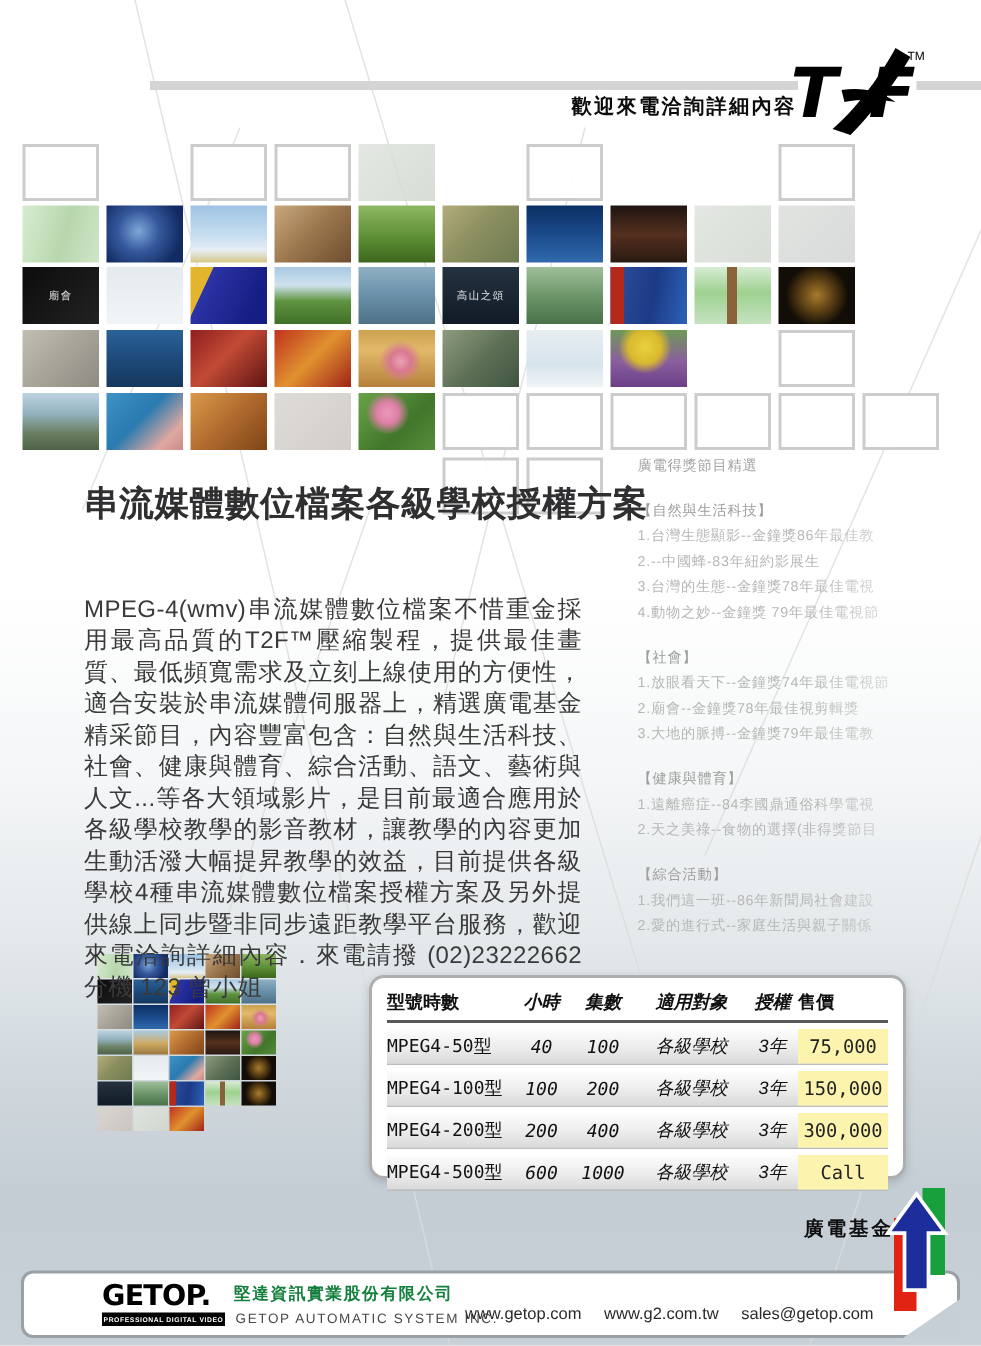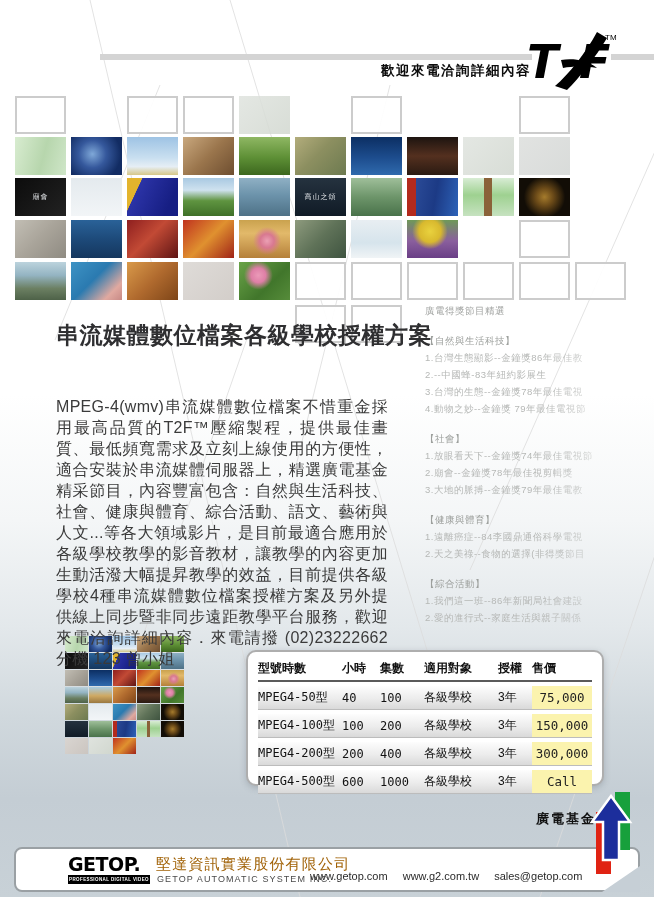--- a/index.html
+++ b/index.html
@@ -37,38 +37,38 @@
   .ptable{position:absolute;left:246px;top:650px;width:358px;height:136px;box-sizing:border-box;
     background:#fff;border:2px solid #aeaeae;border-radius:10px;padding:8px 10px 9px 10px;
     box-shadow:0 2px 6px rgba(70,80,90,.25);z-index:2;}
   .t-head{display:grid;grid-template-columns:84px 38px 44px 74px 34px 60px;
     font-size:12px;font-weight:bold;color:#111;border-bottom:2px solid #5a5a5a;padding-bottom:3px;}
   .t-row{display:grid;grid-template-columns:84px 38px 44px 74px 34px 60px;height:23px;margin-top:4px;
     background:linear-gradient(180deg,#fdfdfd 0%,#ececec 55%,#d9d9d9 100%);
     border-bottom:1px solid #bcbcbc;align-items:center;font-size:12px;color:#111;}
   .tc{white-space:nowrap;}
   .tc.mono{font-family:"DejaVu Sans Mono","Liberation Mono",monospace;}
-  .tc.center{text-align:left;}
+  .tc.center{text-align:center;font-style:italic;}
   .tc.price{height:23px;display:flex;align-items:center;justify-content:center;
     font-family:"DejaVu Sans Mono","Liberation Mono",monospace;font-size:12.5px;color:#222;}
   .fund-label{position:absolute;left:536px;top:810px;font-size:13px;font-weight:bold;
     color:#101010;letter-spacing:2px;z-index:5;}
   .fund-logo{position:absolute;left:588px;top:790px;width:48px;height:86px;z-index:6;}
   .fl-red{position:absolute;left:8px;top:22px;width:15px;height:62px;}
   .fl-green{position:absolute;left:27px;top:2px;width:15px;height:58px;}
   .fl-arrow{position:absolute;left:0;top:4px;}
   .footer{position:absolute;left:14px;top:847px;width:626px;height:45px;box-sizing:border-box;
     background:#fff;border:2px solid #9aa0a4;border-radius:8px;z-index:4;}
   .footer::after{content:"";position:absolute;right:-2px;bottom:-2px;width:38px;height:26px;
     background:#c6cfd6;clip-path:polygon(100% 0,100% 100%,0 100%);}
   .getop-word{position:absolute;left:52px;top:4px;font-size:19px;font-weight:900;
     letter-spacing:-.5px;color:#000;font-family:"DejaVu Sans","Liberation Sans",sans-serif;}
   .getop-sub{position:absolute;left:52px;top:26px;width:82px;height:9px;background:#000;color:#fff;
     font-size:4.5px;letter-spacing:.4px;text-align:center;line-height:9px;font-weight:bold;}
-  .co-zh{position:absolute;left:140px;top:6px;font-size:15px;font-weight:normal;color:#a16207;letter-spacing:1.2px;}
+  .co-zh{position:absolute;left:140px;top:6px;font-size:11px;font-weight:bold;color:#15803d;letter-spacing:1.2px;}
   .co-en{position:absolute;left:141px;top:25px;font-size:9px;color:#4a4a4a;letter-spacing:1.1px;}
   .addr{position:absolute;left:294px;top:5px;font-size:10.5px;color:#3a3a3a;letter-spacing:.2px;white-space:nowrap;}
   .webs{position:absolute;left:294px;top:21px;font-size:11px;color:#2a2a2a;word-spacing:12px;white-space:nowrap;}
 </style>
 </head>
 <body>
 
 <div class="page">
 
   <svg class="deco-lines" width="654" height="897">

